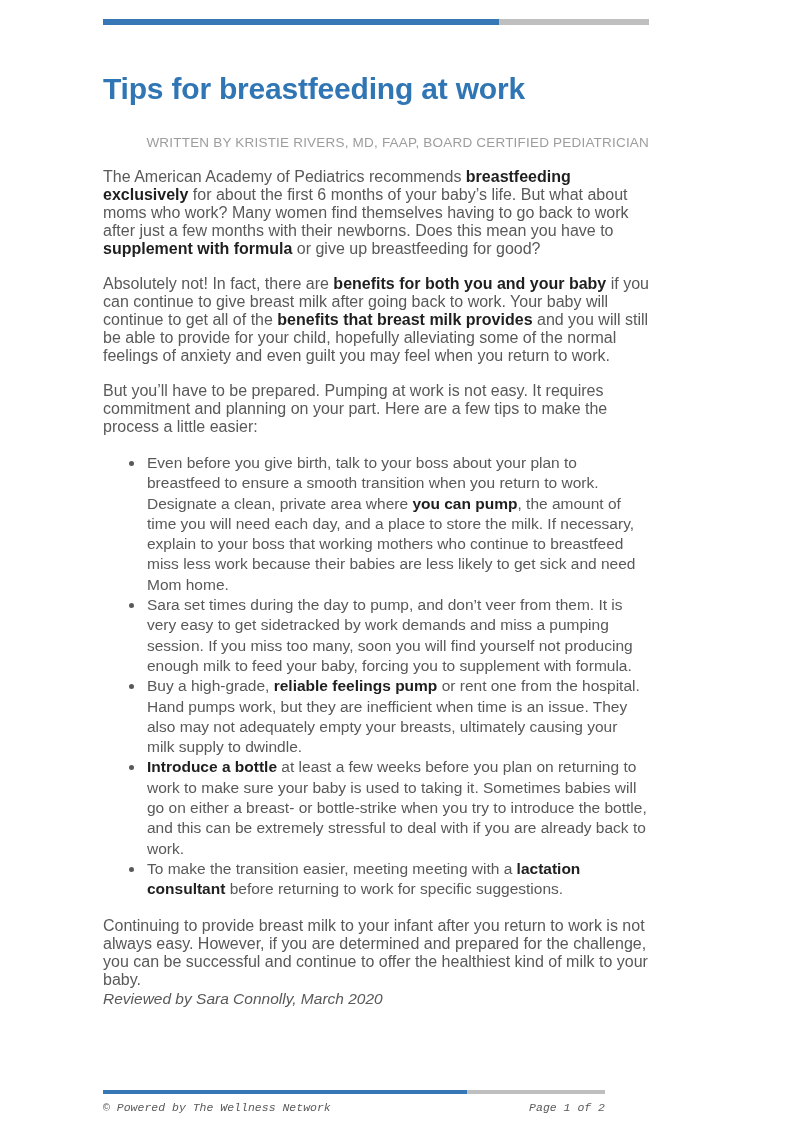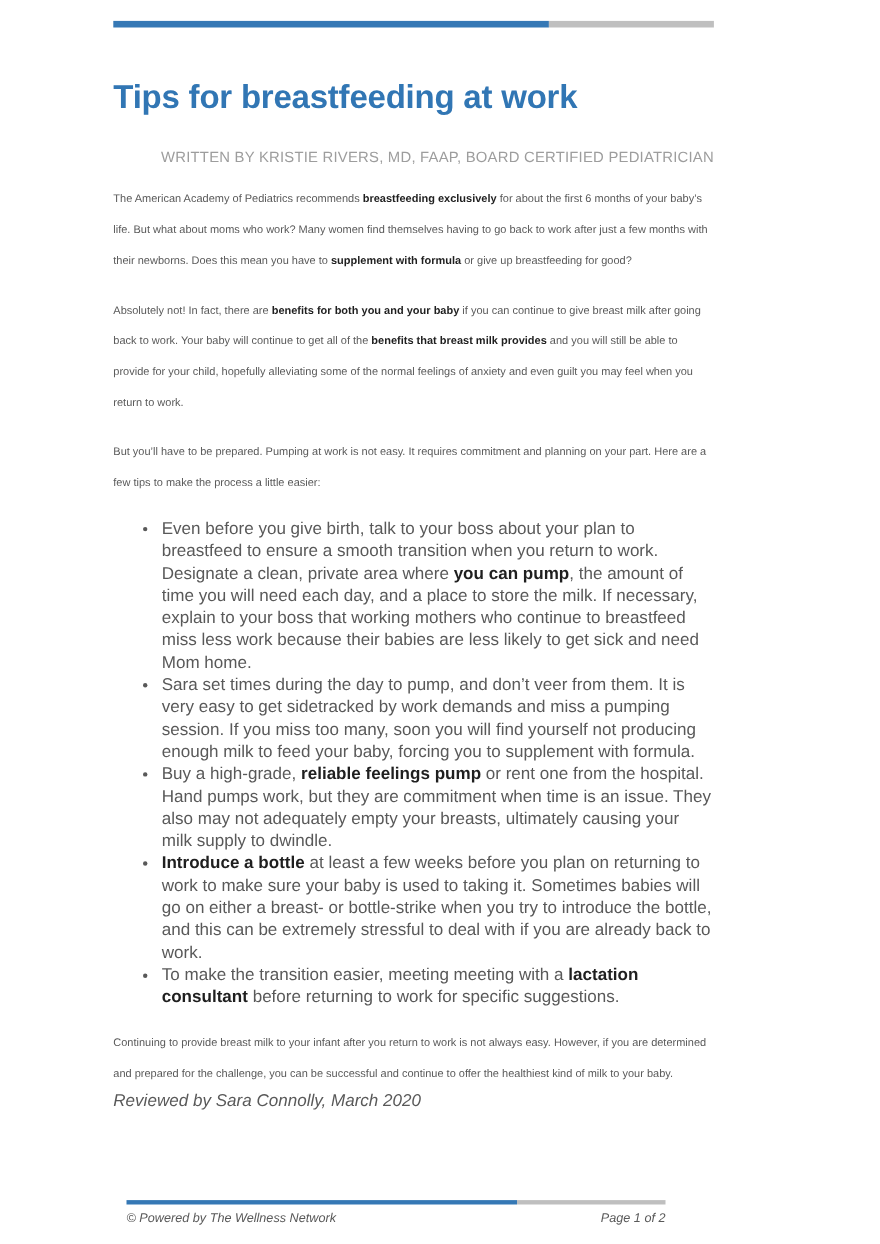--- a/index.html
+++ b/index.html
@@ -28,22 +28,22 @@
   .byline {
     margin-top: 28px;
     font-size: 13.5px;
     line-height: 17px;
     color: #9D9D9D;
     letter-spacing: 0.2px;
     text-align: right;
   }
   .doc-body p {
     margin: 17px 0 0 0;
-    font-size: 10px;
-    line-height: 28px;
+    font-size: 16px;
+    line-height: 18px;
     color: #595959;
   }
   .doc-body ul {
     margin: 17px 0 0 0;
     padding: 0 0 0 42px;
   }
   .doc-body li {
     font-size: 15.5px;
     line-height: 20.3px;
     color: #595959;
@@ -52,23 +52,24 @@
   .doc-body li::marker { color: #595959; }
   .b { font-weight: 700; color: #1F1F1F; }
   .reviewed {
     font-size: 15.5px;
     line-height: 20px;
     font-style: italic;
     color: #595959;
   }
   .footer {
     position: absolute;
-    left: 115px;
+    left: 103px;
     right: 103px;
     bottom: 17px;
+    font-family: Liberation Mono, monospace;
   }
   .footer .rule { height: 4px; }
   .footer-row {
     display: flex;
     justify-content: space-between;
     margin-top: 7px;
     font-size: 11.5px;
     font-style: italic;
     color: #595959;
   }
@@ -88,21 +89,21 @@
   <div class="byline">WRITTEN BY KRISTIE RIVERS, MD, FAAP, BOARD CERTIFIED PEDIATRICIAN</div>
 
   <div class="doc-body">
     <p><span>The American Academy of Pediatrics recommends </span><span class="b">breastfeeding exclusively</span><span> for about the first 6 months of your baby’s life. But what about moms who work? Many women find themselves having to go back to work after just a few months with their newborns. Does this mean you have to </span><span class="b">supplement with formula</span><span> or give up breastfeeding for good?</span></p>
     <p><span>Absolutely not! In fact, there are </span><span class="b">benefits for both you and your baby</span><span> if you can continue to give breast milk after going back to work. Your baby will continue to get all of the </span><span class="b">benefits that breast milk provides</span><span> and you will still be able to provide for your child, hopefully alleviating some of the normal feelings of anxiety and even guilt you may feel when you return to work.</span></p>
     <p><span>But you’ll have to be prepared. Pumping at work is not easy. It requires commitment and planning on your part. Here are a few tips to make the process a little easier:</span></p>
 
     <ul>
       <li><span>Even before you give birth, talk to your boss about your plan to breastfeed to ensure a smooth transition when you return to work. Designate a clean, private area where </span><span class="b">you can pump</span><span>, the amount of time you will need each day, and a place to store the milk. If necessary, explain to your boss that working mothers who continue to breastfeed miss less work because their babies are less likely to get sick and need Mom home.</span></li>
       <li><span>Sara set times during the day to pump, and don’t veer from them. It is very easy to get sidetracked by work demands and miss a pumping session. If you miss too many, soon you will find yourself not producing enough milk to feed your baby, forcing you to supplement with formula.</span></li>
-      <li><span>Buy a high-grade, </span><span class="b">reliable feelings pump</span><span> or rent one from the hospital. Hand pumps work, but they are commitment when time is an issue. They also may not adequately empty your breasts, ultimately causing your milk supply to dwindle.</span></li>
+      <li><span>Buy a high-grade, </span><span class="b">reliable feelings pump</span><span> or rent one from the hospital. Hand pumps work, but they are inefficient when time is an issue. They also may not adequately empty your breasts, ultimately causing your milk supply to dwindle.</span></li>
       <li><span class="b">Introduce a bottle</span><span> at least a few weeks before you plan on returning to work to make sure your baby is used to taking it. Sometimes babies will go on either a breast- or bottle-strike when you try to introduce the bottle, and this can be extremely stressful to deal with if you are already back to work.</span></li>
       <li><span>To make the transition easier, meeting meeting with a </span><span class="b">lactation consultant</span><span> before returning to work for specific suggestions.</span></li>
     </ul>
 
     <p><span>Continuing to provide breast milk to your infant after you return to work is not always easy. However, if you are determined and prepared for the challenge, you can be successful and continue to offer the healthiest kind of milk to your baby.</span></p>
 
     <div class="reviewed">Reviewed by Sara Connolly, March 2020</div>
   </div>
 
   <div class="footer">

